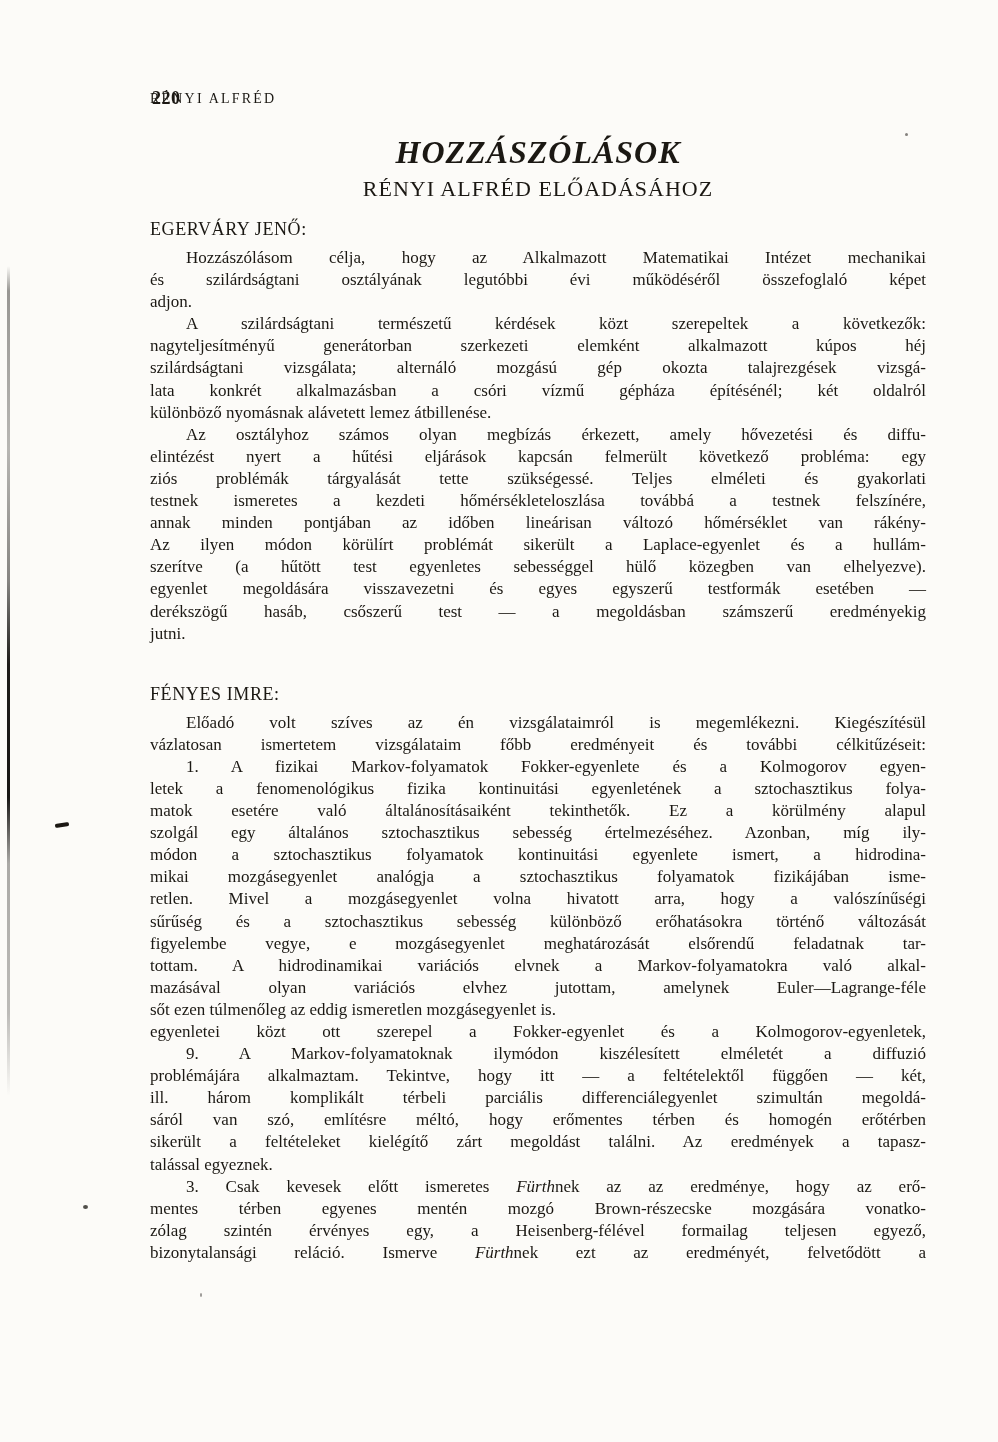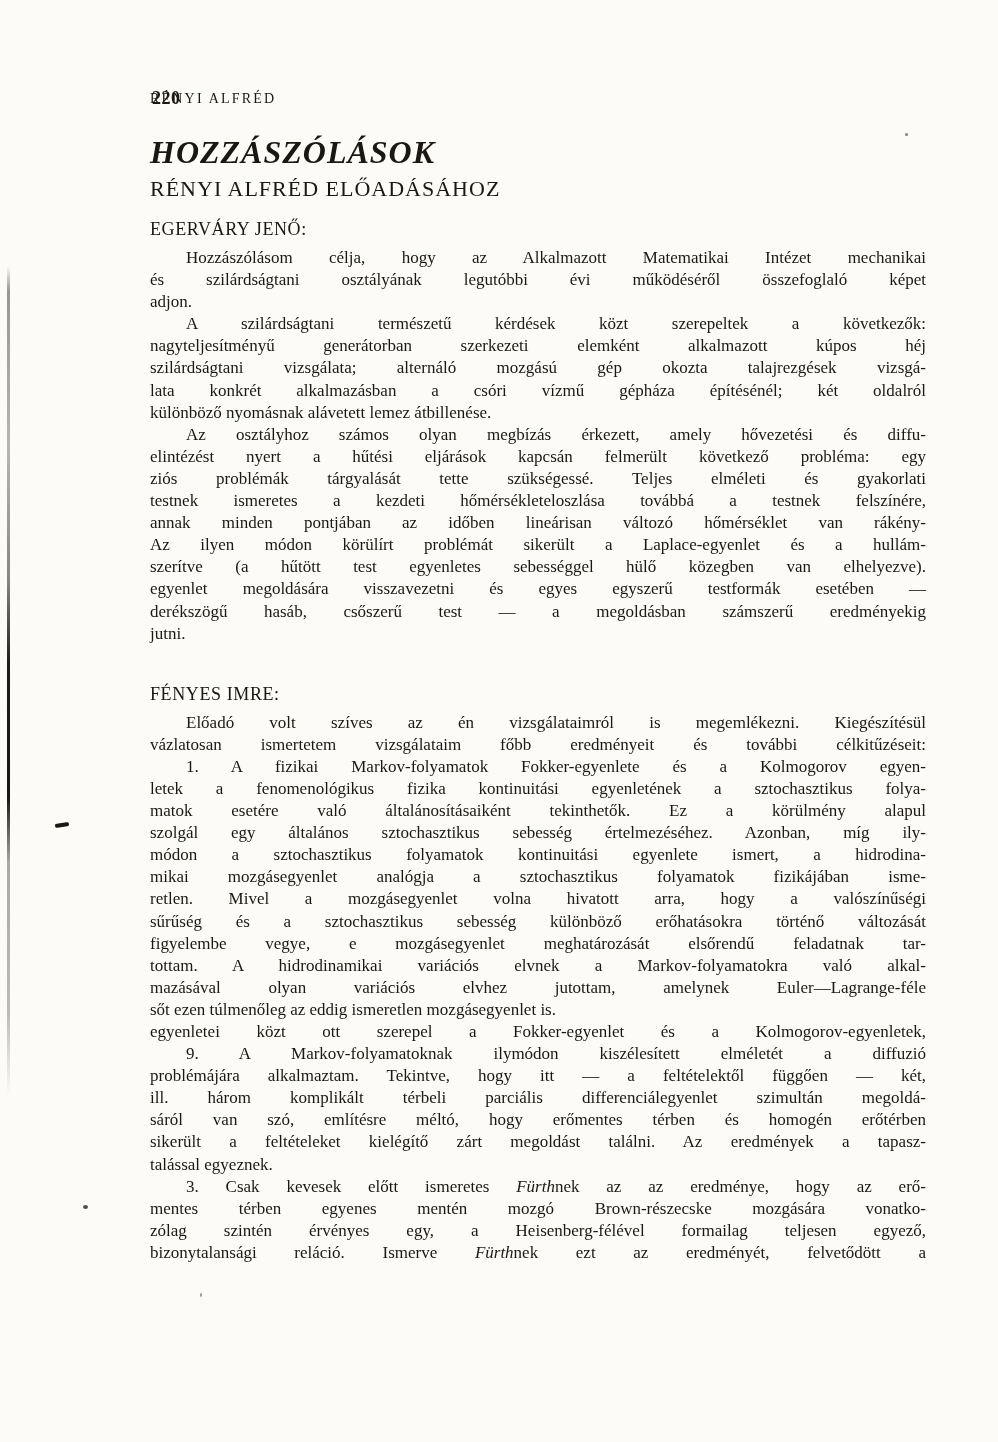--- a/index.html
+++ b/index.html
@@ -41,20 +41,21 @@
     font-size: 14px;
     letter-spacing: 2.2px;
     font-weight: normal;
   }
 
   
   .masthead {
     position: absolute;
     top: 134px; left: 150px;
     width: 776px;
+    text-align: center;
   }
   .article-title {
     font-size: 32px;
     line-height: 36px;
     font-style: italic;
     font-weight: bold;
     letter-spacing: 1px;
     margin: 0;
   }
   .article-subtitle {

